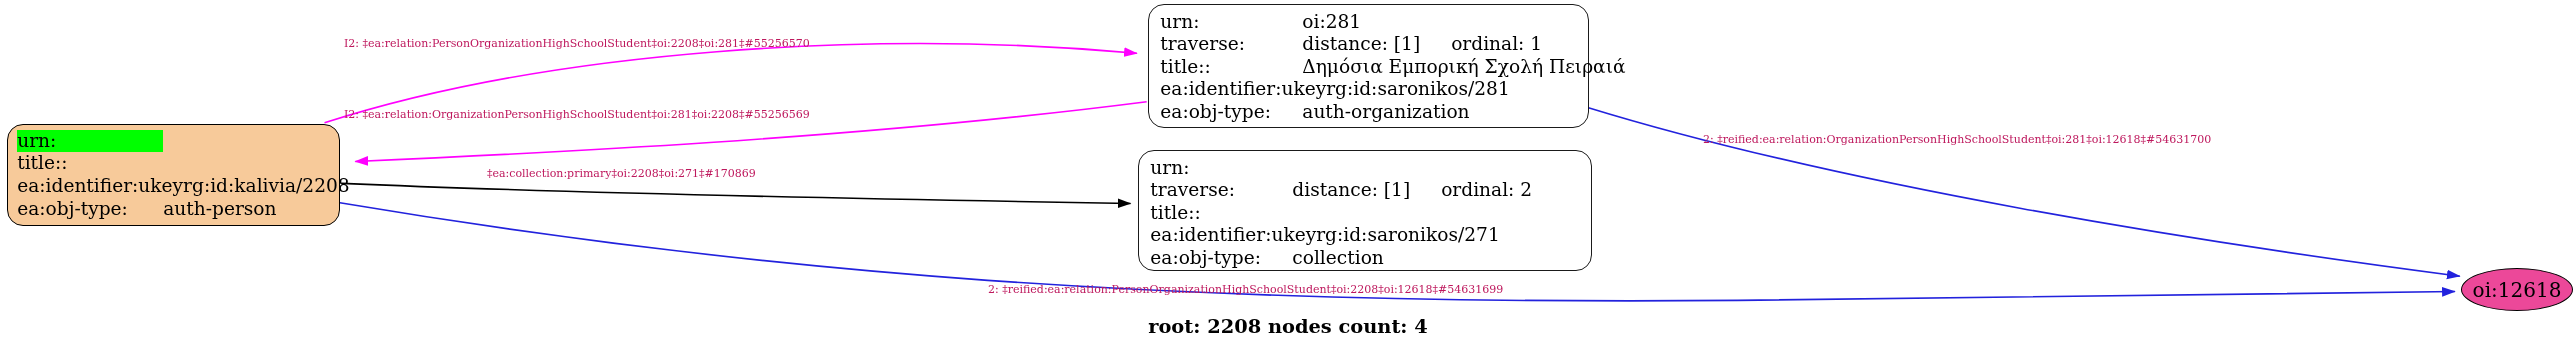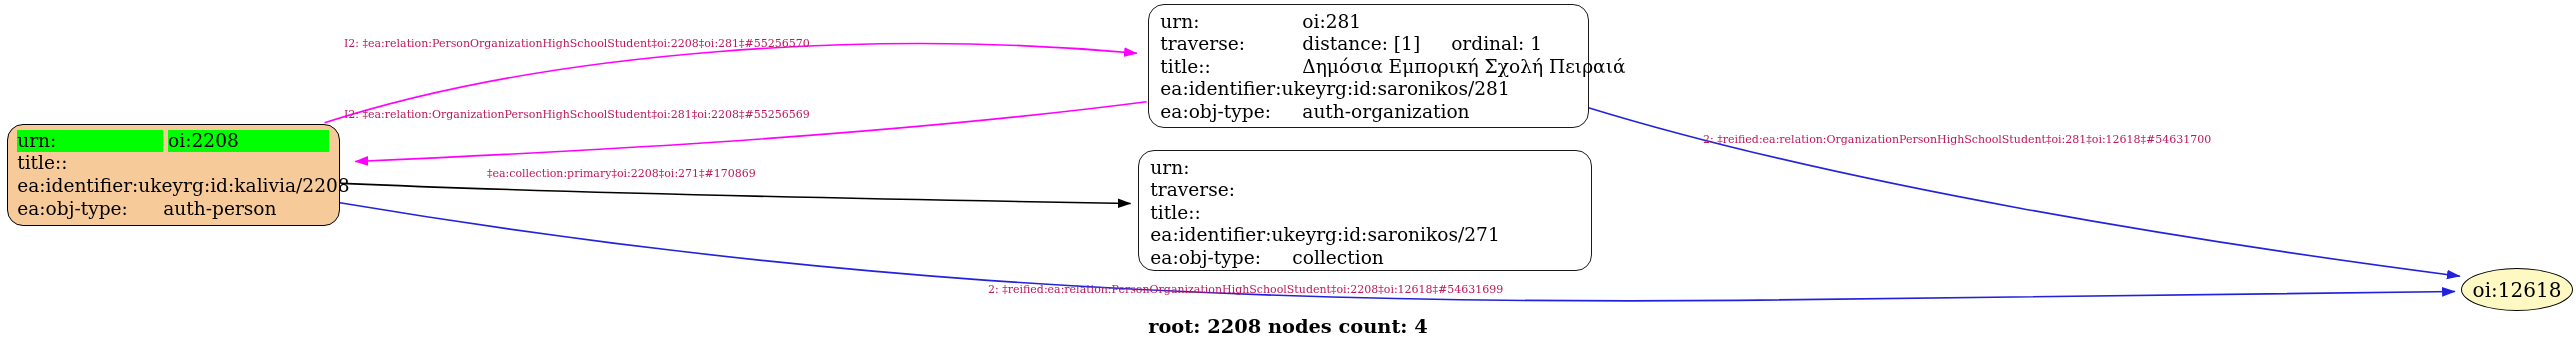--- a/index.html
+++ b/index.html
@@ -18,21 +18,21 @@
   .record-node.person { background:#F7CA9A; border-color:#000; padding:4.9px 9.7px; }
   .rrow { display:flex; line-height:22.6px; }
   .c1 { flex:0 0 142px; }
   .person .c1 { flex:0 0 146px; }
   .c2 { flex:1 1 auto; white-space:nowrap; }
   .v2 { margin-left:31px; }
   .hl { background:#00FF00; }
   .person .rrow.first .c1 { margin-right:4.9px; }
   .ellipse-node {
     position:absolute; left:2461px; top:268px; width:112px; height:43px;
-    background:#fef9c3; border:1.6px solid #000; border-radius:50%;
+    background:#ec4899; border:1.6px solid #000; border-radius:50%;
     display:flex; align-items:center; justify-content:center;
     box-sizing:border-box; font-size:20px;
   }
   .footer {
     position:absolute; left:0; right:0; top:315px; text-align:center; font-size:19.4px;font-weight:bold;
   }
 </style>
 </head>
 <body>
 
@@ -59,21 +59,20 @@
 
   <div class="edge-label" style="left:344px; top:35px;">I2: ‡ea:relation:PersonOrganizationHighSchoolStudent‡oi:2208‡oi:281‡#55256570</div>
   <div class="edge-label" style="left:344px; top:106px;">I2: ‡ea:relation:OrganizationPersonHighSchoolStudent‡oi:281‡oi:2208‡#55256569</div>
   <div class="edge-label" style="left:487px; top:165px;">‡ea:collection:primary‡oi:2208‡oi:271‡#170869</div>
   <div class="edge-label" style="left:1703px; top:131px;">2: ‡reified:ea:relation:OrganizationPersonHighSchoolStudent‡oi:281‡oi:12618‡#54631700</div>
   <div class="edge-label" style="left:988px; top:281px;">2: ‡reified:ea:relation:PersonOrganizationHighSchoolStudent‡oi:2208‡oi:12618‡#54631699</div>
 
   <div class="record-node person" style="left:6.5px; top:124px; width:333px; height:102px;">
     <div class="rrow first">
       <div class="c1 hl">urn:</div>
-      <div class="c2 hl">oi:2208</div>
     </div>
     <div class="rrow">
       <div class="c1">title::</div>
     </div>
     <div class="rrow">
       <div class="c1">ea:identifier:ukey</div>
       <div class="c2">rg:id:kalivia/2208</div>
     </div>
     <div class="rrow">
       <div class="c1">ea:obj-type:</div>
@@ -103,20 +102,21 @@
       <div class="c2">auth-organization</div>
     </div>
   </div>
 
   <div class="record-node" style="left:1138px; top:150px; width:454px; height:121px;">
     <div class="rrow">
       <div class="c1">urn:</div>
     </div>
     <div class="rrow">
       <div class="c1">traverse:</div>
+      <div class="c2"><span>distance: [1]</span><span class="v2">ordinal: 2</span></div>
     </div>
     <div class="rrow">
       <div class="c1">title::</div>
     </div>
     <div class="rrow">
       <div class="c1">ea:identifier:ukey</div>
       <div class="c2">rg:id:saronikos/271</div>
     </div>
     <div class="rrow">
       <div class="c1">ea:obj-type:</div>

